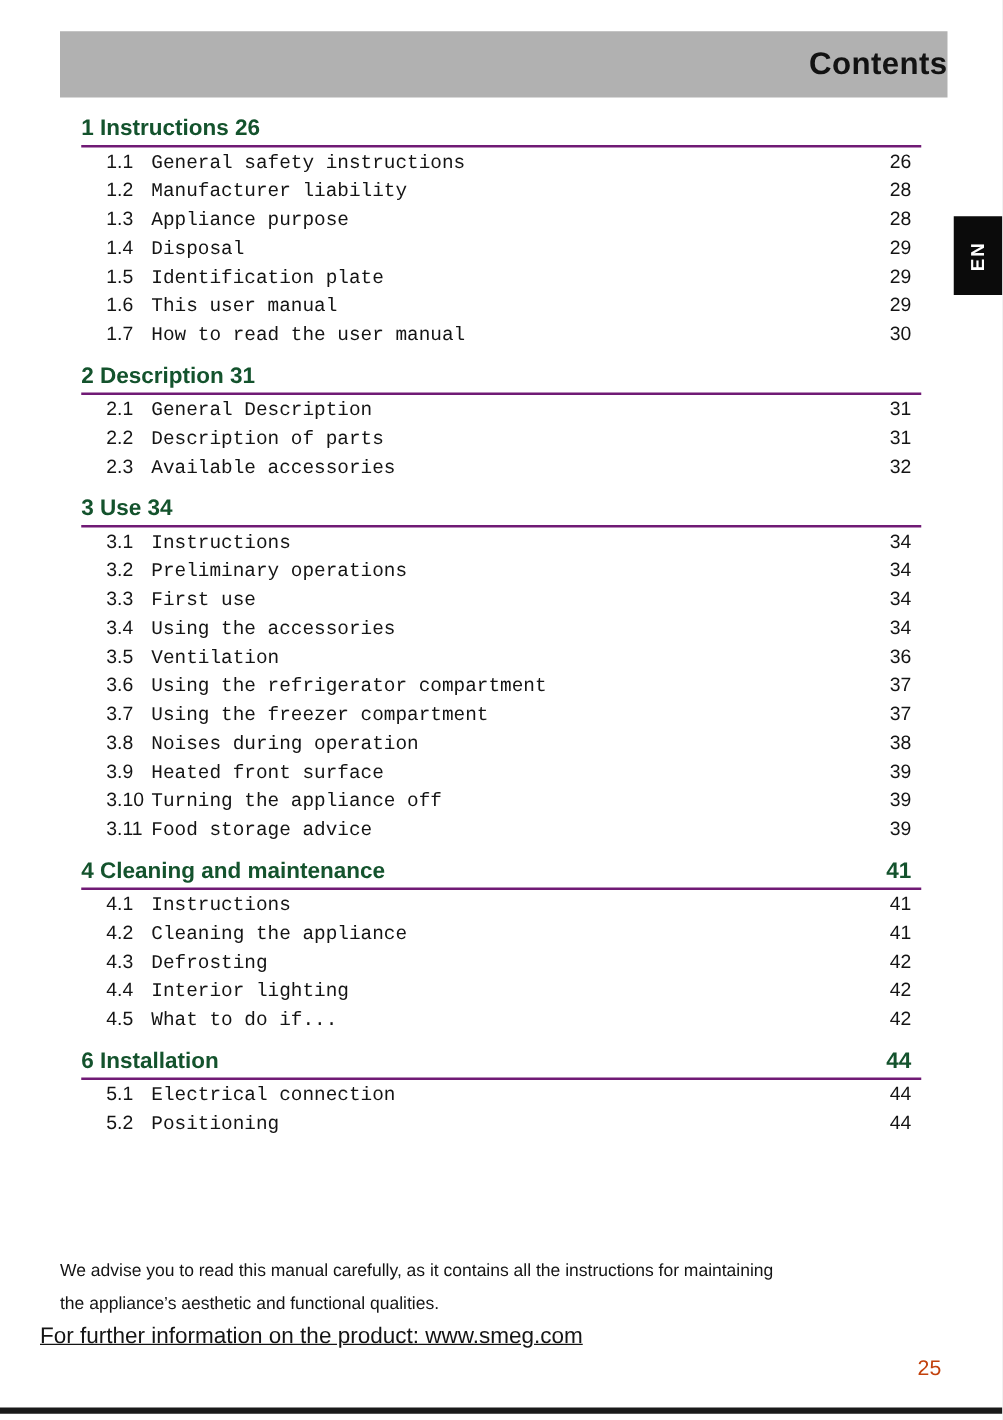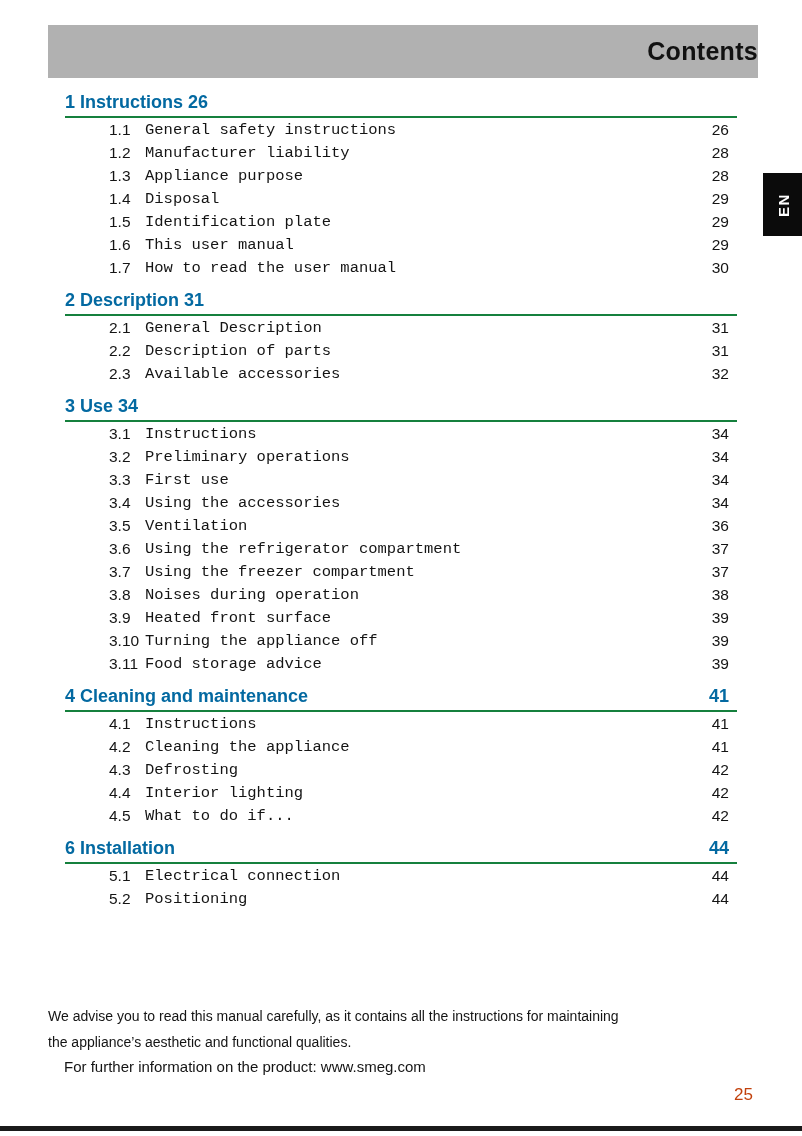--- a/index.html
+++ b/index.html
@@ -57,52 +57,53 @@
     width: 672px;
   }
   .toc-section { margin-bottom: 10px; }
   .section-heading {
     display: flex;
     justify-content: space-between;
     align-items: baseline;
     font-weight: bold;
     font-size: 18px;
     line-height: 22px;
-    color: #0369a1;
+    color: #14532d;
     padding: 0 8px 3px 0;
-    border-bottom: 2px solid #15803d;
+    border-bottom: 2px solid #701a75;
   }
   .toc-row {
     display: flex;
     align-items: center;
     height: 23px;
     font-size: 15.5px;
     padding-left: 20px;
     padding-right: 8px;
     color: #141414;
   }
-  .row-num { min-width: 36px; white-space: nowrap; margin-left: 24px; }
+  .row-num { min-width: 36px; white-space: nowrap; }
   .row-title { flex: 1; white-space: nowrap; font-family: Liberation Mono, monospace; }
   .row-page { text-align: right; }
 
   
   .footer-note {
     position: absolute;
     left: 48px; top: 1004px;
     width: 715px;
     font-size: 14px;
     line-height: 25.5px;
     color: #141414;
   }
   .footer-info {
     position: absolute;
-    left: 64px; top: 1058px;
+    left: 32px; top: 1058px;
     width: 715px;
-    font-size: 15px;
+    font-size: 18px;
     color: #141414;
+    text-decoration: underline;
   }
   .page-number {
     position: absolute;
     right: 49px; top: 1085px;
     font-size: 17px;
     color: #c2410c;
   }
   .bottom-bar {
     position: absolute;
     left: 0; top: 1126px;

